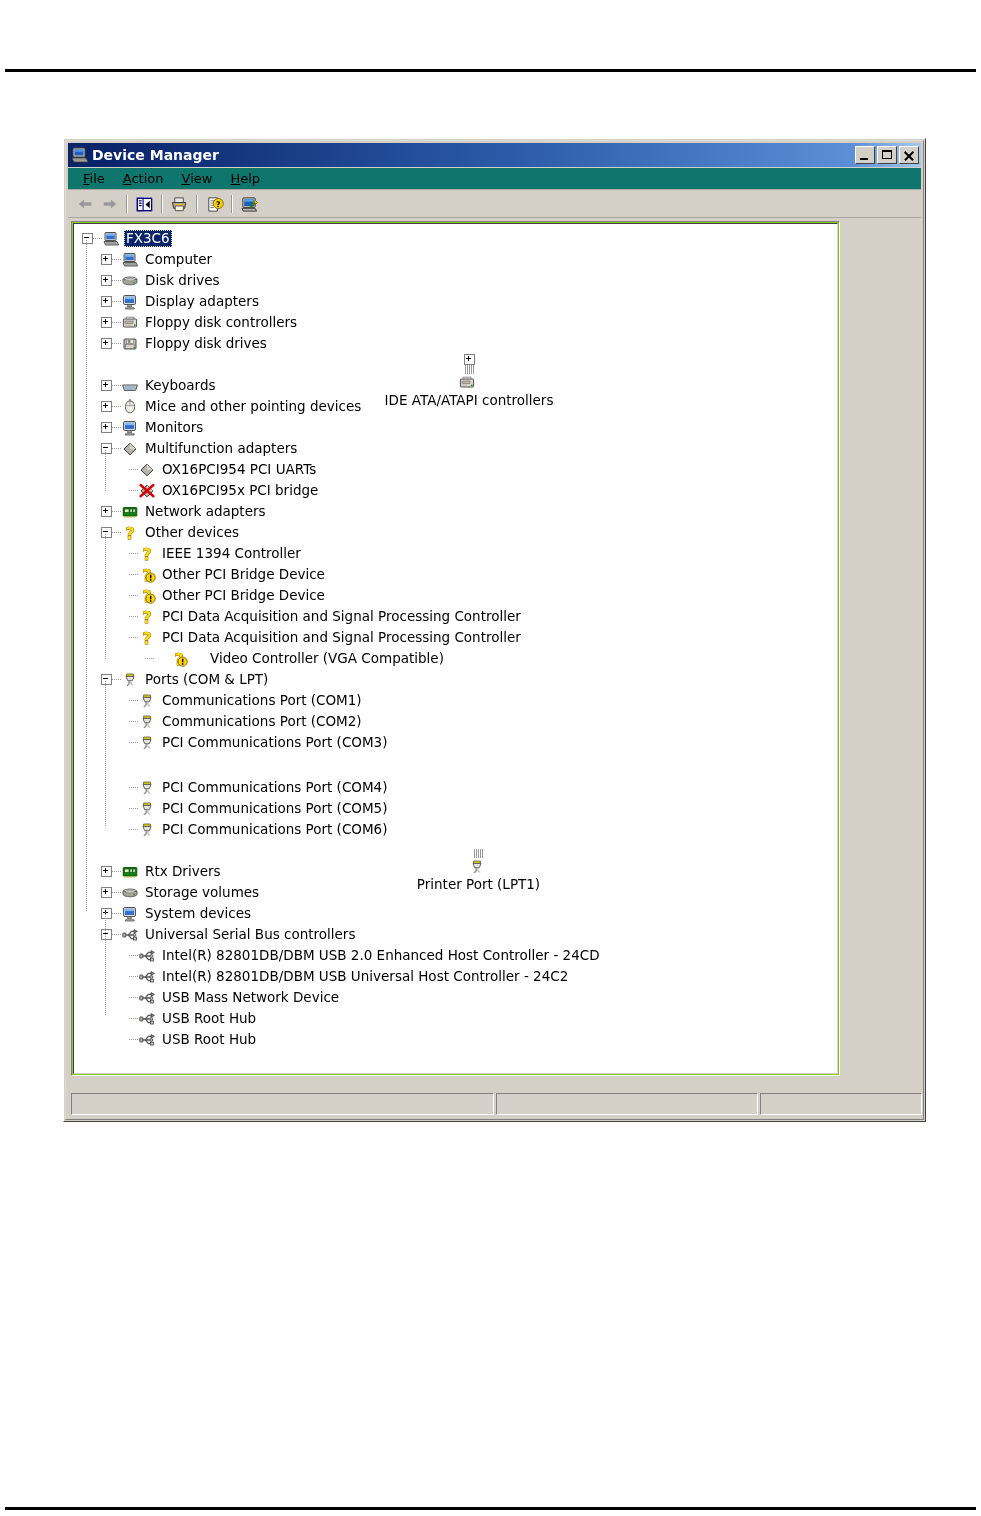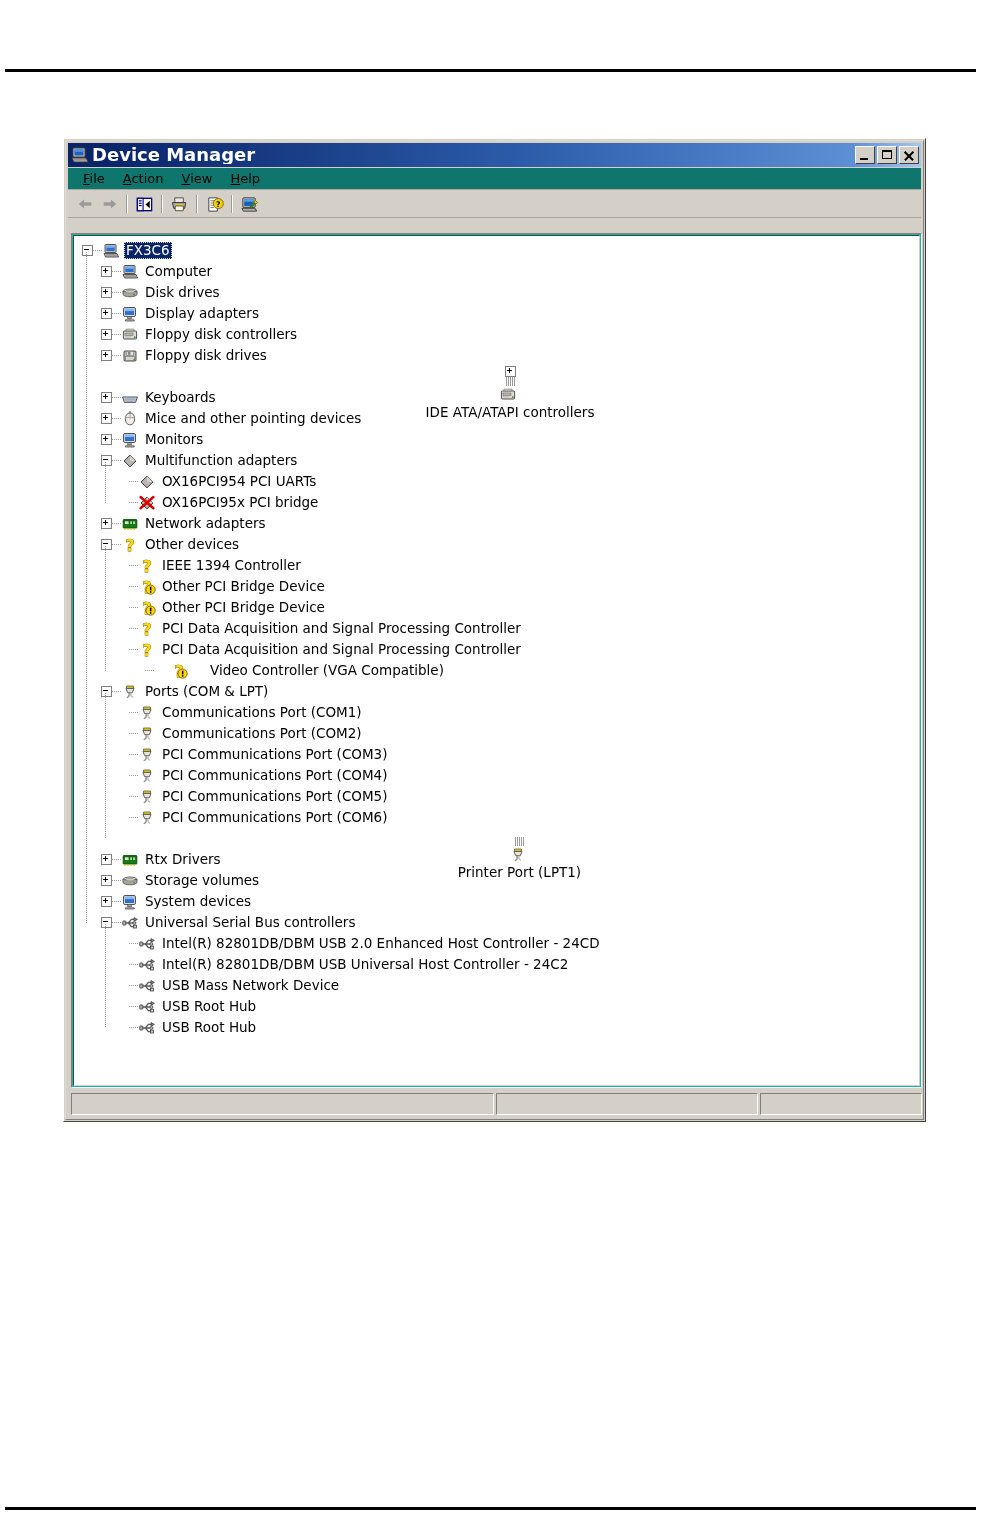--- a/index.html
+++ b/index.html
@@ -59,21 +59,21 @@
     margin: 2px 2px 0 2px;
     background: linear-gradient(to right, #0a246a 0%, #0a246a 4%, #2b5ba8 52%, #5c8fd6 92%, #a6c8ec 100%);
     display: flex;
     align-items: center;
     padding: 0 2px 0 3px;
     box-sizing: border-box;
   }
   .title-icon { width: 18px; height: 18px; flex: 0 0 18px; margin-right: 3px; }
   .title-text {
     color: #ffffff;
-    font-size: 18px;
+    font-size: 14px;
     font-weight: bold;
     letter-spacing: 0px;
     white-space: nowrap;
     flex: 1 1 auto;
     overflow: hidden;
     line-height: 18px;
   }
   .title-buttons { display: flex; gap: 2px; align-items: center; }
   .tbtn {
     width: 20px; height: 18px;
@@ -146,24 +146,24 @@
     width: 1px; height: 18px;
     margin: 0 4px;
     background: #9a9691;
     border-right: 1px solid #ffffff;
   }
 
   
   .tree-panel {
     position: absolute;
     left: 5px;
-    top: 92px;
-    width: 851px;
+    top: 80px;
+    width: 769px;
     height: 855px;
-    background: #14b8a6;
+    background: #84cc16;
     border-top: 1px solid #808080;
     border-left: 1px solid #808080;
     border-right: 1px solid #ffffff;
     border-bottom: 1px solid #ffffff;
     box-sizing: border-box;
     overflow: hidden;
   }
   .tree-panel-inner {
     position: absolute;
     left: 1px; top: 1px; right: 1px; bottom: 1px;
@@ -632,21 +632,21 @@
               <span class="expander-space"></span>
               <span class="dashlead"></span>
               <svg viewBox="0 0 18 18" width="18" height="18" class="icon">
     <path d="M5.6 3 L12.4 3 L12.4 5.4 L5.6 5.4 Z" fill="#f0d800" stroke="#505050" stroke-width="0.8"></path>
     <path d="M5 5.4 L13 5.4 L11.4 9.6 L6.6 9.6 Z" fill="#e8e4dc" stroke="#505050" stroke-width="0.9"></path>
     <path d="M8.1 9.6 L8.1 12.6 C8.1 14 6.6 13.8 6.1 15" fill="none" stroke="#909090" stroke-width="1.5"></path>
     <path d="M9.9 9.6 L9.9 12 C9.9 13.4 11.4 13.4 11.9 14.6" fill="none" stroke="#b8b4ac" stroke-width="1.3"></path>
               </svg>
               <span class="label">PCI Communications Port (COM3)</span>
             </div>
-            <div class="node" style="padding-left: 46px;">
+            <div class="node" style="padding-left: 46px; margin-top: 24px;">
               <span class="expander-space"></span>
               <span class="dashlead"></span>
               <svg viewBox="0 0 18 18" width="18" height="18" class="icon">
     <path d="M5.6 3 L12.4 3 L12.4 5.4 L5.6 5.4 Z" fill="#f0d800" stroke="#505050" stroke-width="0.8"></path>
     <path d="M5 5.4 L13 5.4 L11.4 9.6 L6.6 9.6 Z" fill="#e8e4dc" stroke="#505050" stroke-width="0.9"></path>
     <path d="M8.1 9.6 L8.1 12.6 C8.1 14 6.6 13.8 6.1 15" fill="none" stroke="#909090" stroke-width="1.5"></path>
     <path d="M9.9 9.6 L9.9 12 C9.9 13.4 11.4 13.4 11.9 14.6" fill="none" stroke="#b8b4ac" stroke-width="1.3"></path>
               </svg>
               <span class="label">PCI Communications Port (COM4)</span>
             </div>

